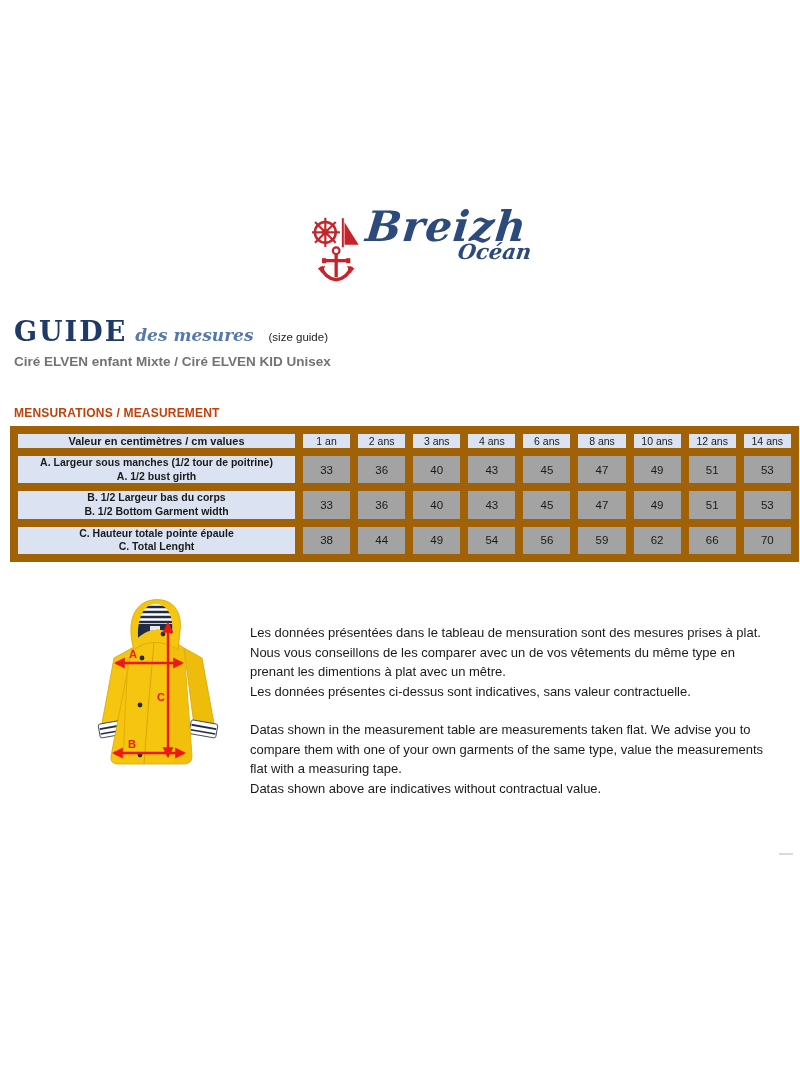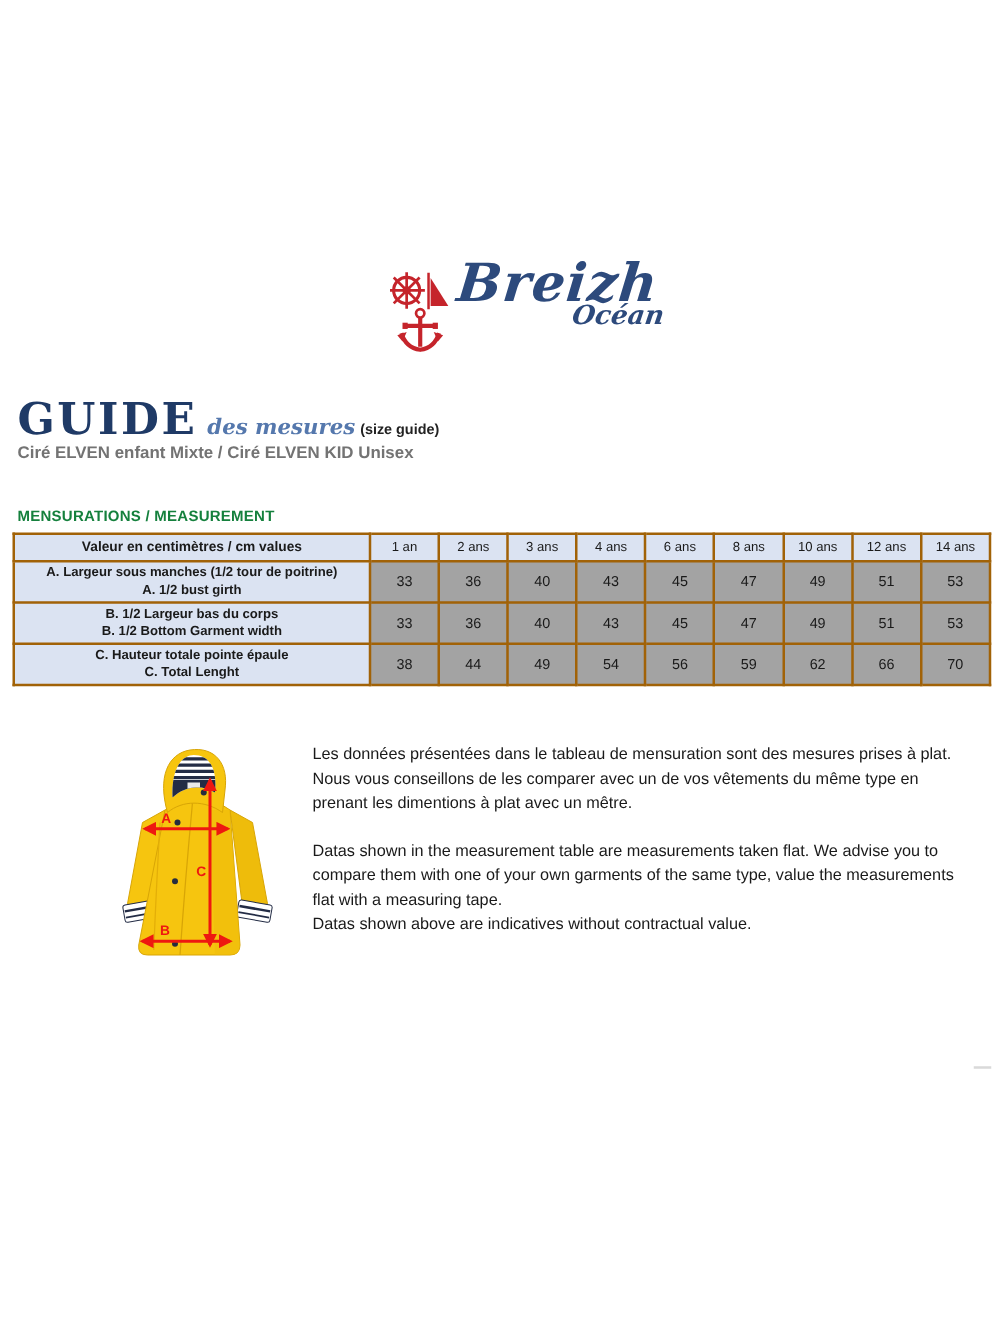--- a/index.html
+++ b/index.html
@@ -27,58 +27,58 @@
     position: absolute; left: 152px; top: 33px;
     font-family: "DejaVu Serif", serif; font-style: italic; font-weight: bold;
     font-size: 21px; color: #2d4a7c;
     transform: skewX(-8deg);
   }
 
   
   .guide-line { position: absolute; top: 318px; left: 14px; white-space: nowrap; }
   .guide-word {
     font-family: "DejaVu Serif", serif; font-weight: bold;
-    font-size: 35px; color: #1f3a66; letter-spacing: 2px; line-height: 1;
+    font-size: 27px; color: #1f3a66; letter-spacing: 2px; line-height: 1;
   }
   .guide-script {
     font-family: "DejaVu Serif", serif; font-style: italic; font-weight: bold;
     font-size: 17px; color: #5578ad; margin-left: 8px;
   }
-  .guide-paren { font-size: 11.5px; font-weight: bold; color: #222222; margin-left: 4px; }
+  .guide-paren { font-size: 11.5px; font-weight: normal; color: #222222; margin-left: 15px; }
   .product-title {
     position: absolute; top: 354px; left: 14px;
     font-size: 13.5px; font-weight: bold; color: #737373;
   }
   .section-title {
     position: absolute; top: 406px; left: 14px;
-    font-size: 12px; font-weight: bold; color: #15803d; letter-spacing: .2px;
+    font-size: 12px; font-weight: bold; color: #c2410c; letter-spacing: .2px;
   }
 
   
   .size-table {
     position: absolute; top: 426px; left: 10px; width: 781px;
     border-collapse: collapse; table-layout: fixed;
   }
   .size-table th, .size-table td {
-    border: 2px solid #a16207; text-align: center; vertical-align: middle;
+    border: 8px solid #a16207; text-align: center; vertical-align: middle;
     color: #1a1a1a;
     margin-left: 13px;
   }
   .size-table th { background: #dbe3f2; height: 22px; font-size: 10.5px; font-weight: normal; }
   .size-table th.corner { font-weight: bold; font-size: 11px; }
   .size-table td { background: #a3a3a3; height: 33px; font-size: 11.5px; }
   .size-table td.lbl {
     background: #dbe3f2; font-size: 10.5px; font-weight: bold; line-height: 1.3;
   }
 
   
   .coat-figure { position: absolute; top: 596px; left: 88px; width: 140px; height: 200px; }
 
   
-  .notes { position: absolute; top: 593px; left: 250px; width: 518px; color: #1a1a1a; }
+  .notes { position: absolute; top: 623px; left: 250px; width: 518px; color: #1a1a1a; }
   .notes .para { font-size: 13px; line-height: 1.5; }
   .notes .para + .para { margin-top: 19px; }
 
   
   .artifact { position: absolute; top: 853px; left: 779px; width: 14px; height: 2px; background: #d9d9d9; }
 </style>
 </head>
 <body>
 
 <div id="page">
@@ -248,20 +248,21 @@
     </g>
     <g>
       <line x1="26" y1="157" x2="96" y2="157" stroke="#ee1810" stroke-width="2.4" marker-start="url(#ah)" marker-end="url(#ah)"></line>
       <text x="40" y="152" font-family="Liberation Sans, sans-serif" font-size="11" font-weight="bold" fill="#ee1810">B</text>
     </g>
   </svg>
 
   <div class="notes">
     <div class="para">
       <div>Les données présentées dans le tableau de mensuration sont des mesures prises à plat. Nous vous conseillons de les comparer avec un de vos vêtements du même type en prenant les dimentions à plat avec un mêtre.</div>
+      <div>Les données présentes ci-dessus sont indicatives, sans valeur contractuelle.</div>
     </div>
     <div class="para">
       <div>Datas shown in the measurement table are measurements taken flat. We advise you to compare them with one of your own garments of the same type, value the measurements flat with a measuring tape.</div>
       <div>Datas shown above are indicatives without contractual value.</div>
     </div>
   </div>
 
   <div class="artifact"></div>
 
 </div>

